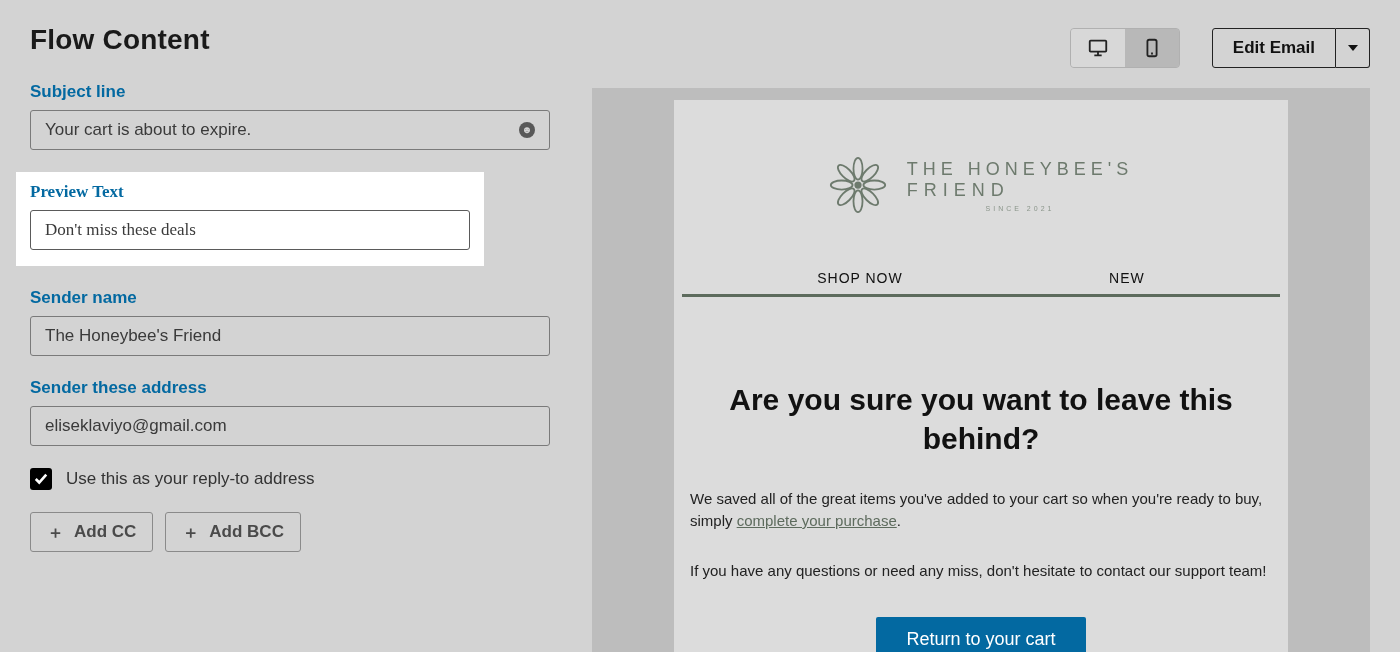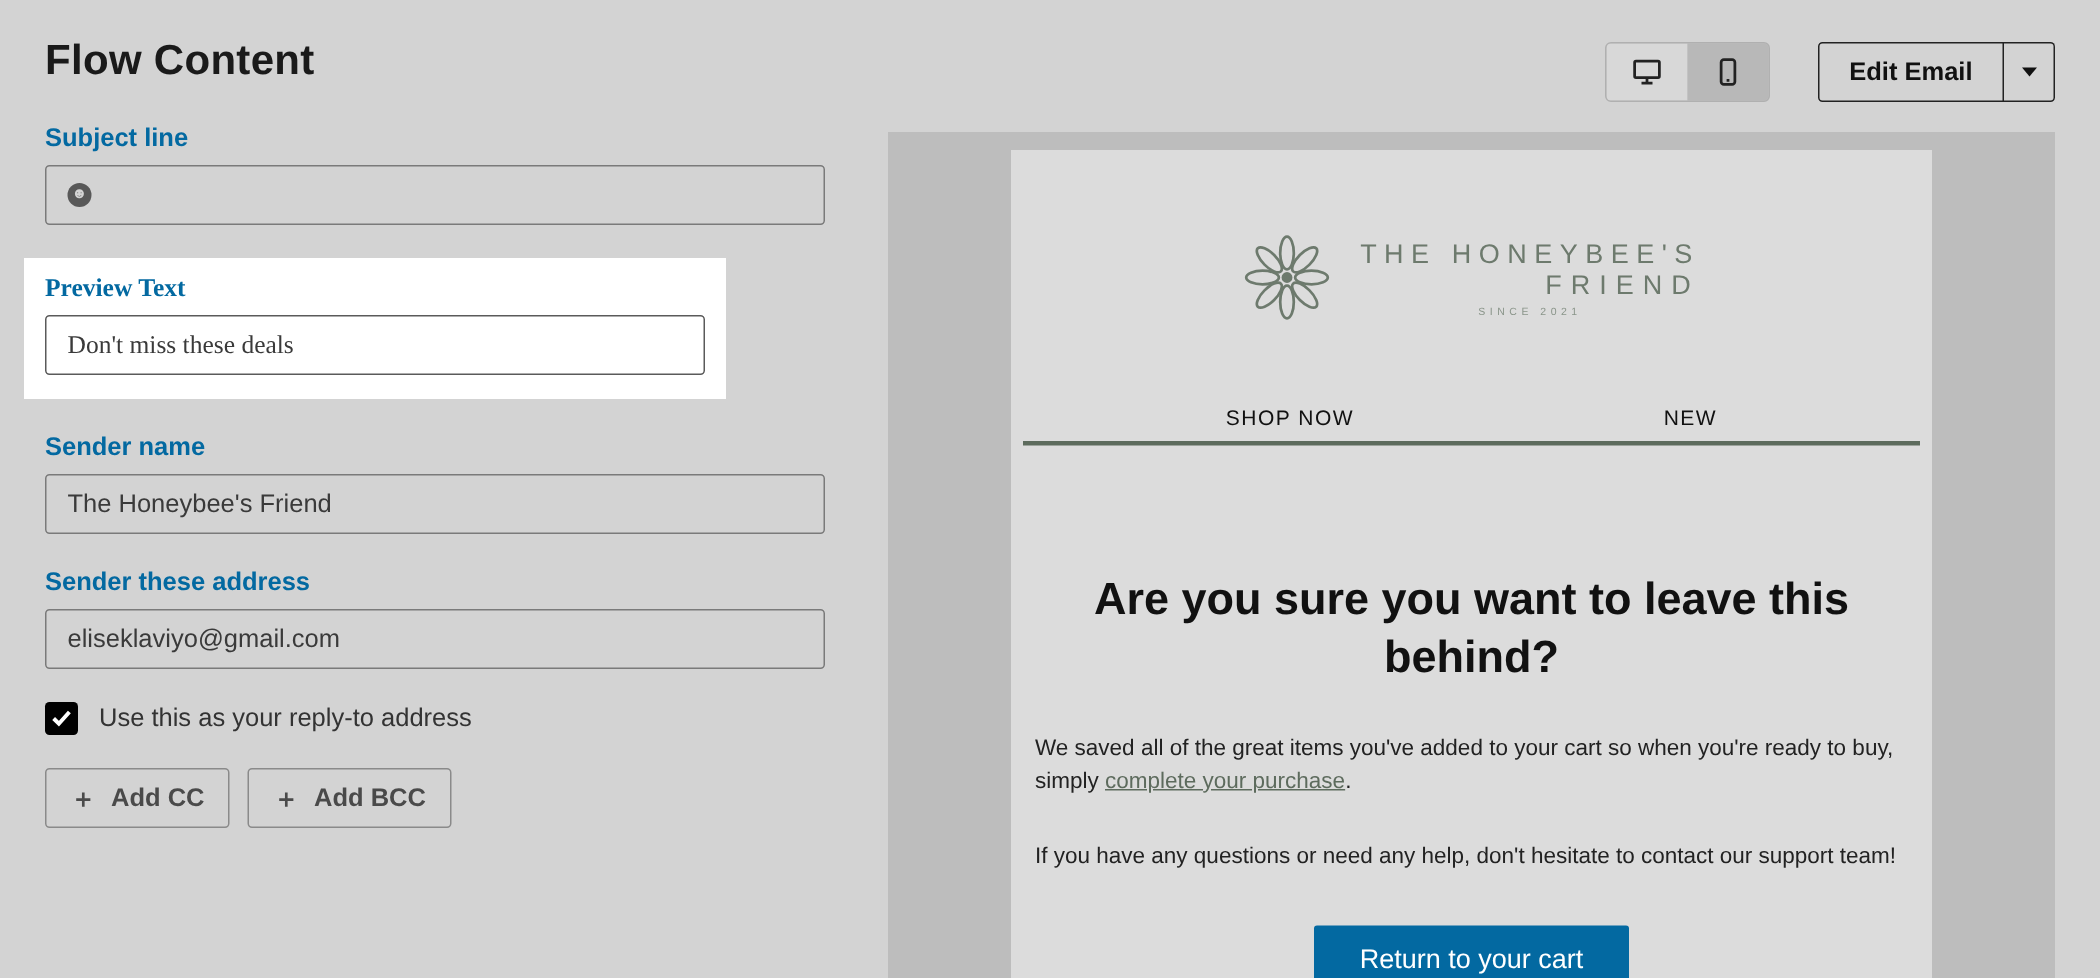--- a/index.html
+++ b/index.html
@@ -141,21 +141,21 @@
     padding: 0;
   }
   .email-logo-area {
     height:170px;
     display:flex; align-items:center; justify-content:center; gap:20px;
   }
   .flower { width:58px; height:58px; }
   .flower svg { width:100%; height:100%; }
   .brand-text { text-align:left; color:#6d7a6d; }
   .brand-line1 { font-size:18px; letter-spacing:5px; font-weight:400; }
-  .brand-line2 { font-size:18px; letter-spacing:6px; font-weight:400; text-align:right; }
+  .brand-line2 { font-size:18px; letter-spacing:6px; font-weight:400; text-align:left; }
   .brand-since { font-size:7px; letter-spacing:3px; text-align:center; margin-top:4px; color:#8a958a; }
 
   .email-nav {
     display:flex; justify-content:space-around;
     padding: 0 40px 8px 40px;
   }
   .email-nav span { font-size:14px; letter-spacing:1px; color:#111; font-weight:500; }
   .nav-rule { height:3px; background:#5d6b5d; margin:0 8px; }
 
   .email-headline {
@@ -184,20 +184,21 @@
 <body>
 
 <div class="app">
 
   <div class="left">
     <h1 class="page-title">Flow Content</h1>
 
     <div class="field-group">
       <div class="field-label">Subject line</div>
       <div class="text-input">
+        <span class="val">Your cart is about to expire.</span>
         <span class="emoji-icon">☻</span>
       </div>
     </div>
 
     <div class="highlight-block">
       <div class="field-label">Preview Text</div>
       <div class="text-input">
         <span class="val">Don't miss these deals</span>
       </div>
     </div>
@@ -296,21 +297,21 @@
           <span>NEW</span>
         </div>
         <div class="nav-rule"></div>
 
         <div class="email-headline">Are you sure you want to leave this behind?</div>
 
         <div class="email-body">
           <p>
             <span>We saved all of the great items you've added to your cart so when you're ready to buy, simply </span><a href="#">complete your purchase</a><span>.</span>
           </p>
-          <p>If you have any questions or need any help, don't hesitate to contact our support team!</p>
+          <p>If you have any questions or need any miss, don't hesitate to contact our support team!</p>
         </div>
 
         <div class="cta-row">
           <div class="cta-btn">Return to your cart</div>
         </div>
 
       </div>
     </div>
 
   </div>

